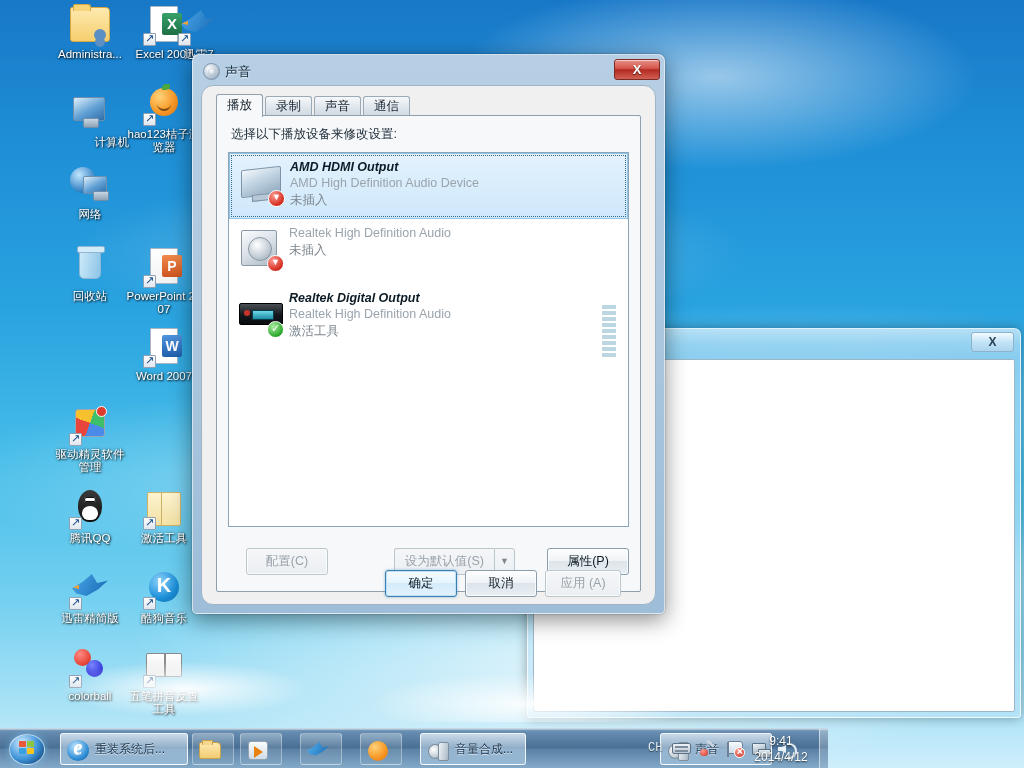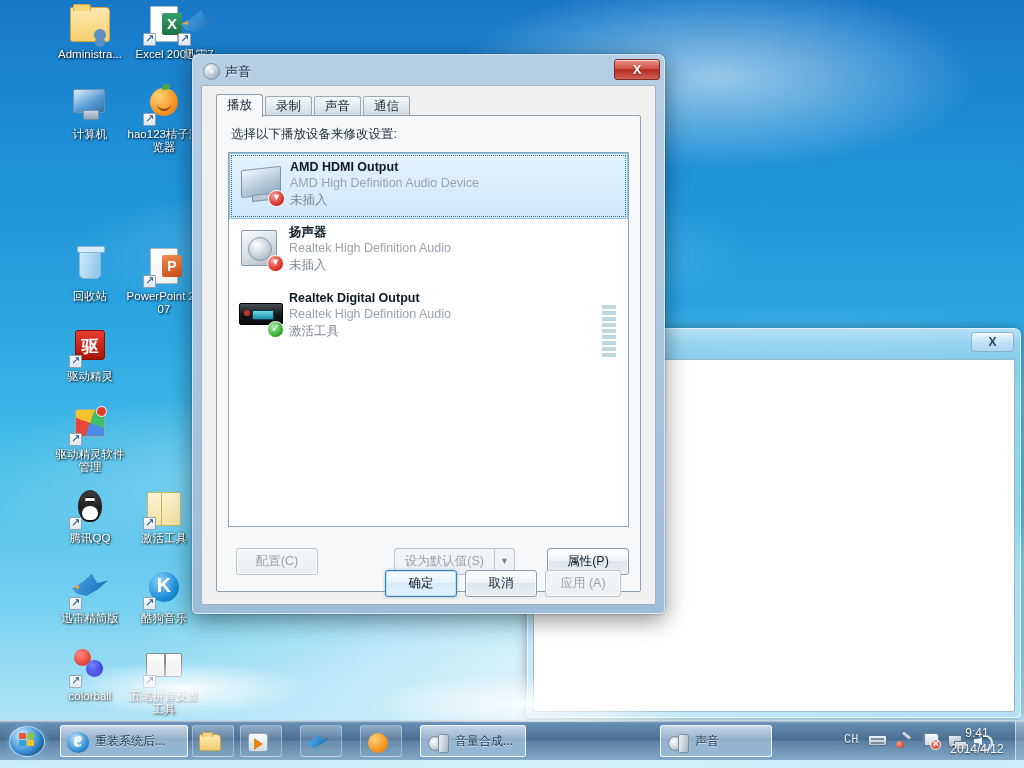--- a/index.html
+++ b/index.html
@@ -159,21 +159,21 @@
   #sound .closebtn{
     position:absolute; right:0px; top:0px; width:46px; height:21px;
     border:1px solid #7d2a22; border-radius:3px;
     background:linear-gradient(180deg,#e8918a 0%,#d5554a 44%,#b22b21 52%,#d16054 100%);
     box-shadow:inset 0 1px 0 rgba(255,255,255,.55);
     color:#fff; font:bold 13px "Liberation Sans",sans-serif; text-align:center; line-height:19px;
     text-shadow:0 1px 1px rgba(0,0,0,.6);
   }
   #sound .body{
     position:absolute; left:8px; right:8px; top:30px; bottom:8px;
-    background:#f0f0f0; border:1px solid #9db4c6; border-radius:2px;
+    background:#f0f0f0; border:1px solid #9db4c6; border-radius:12px;
   }
 
   
   .tabstrip{ position:absolute; left:14px; top:8px; right:14px; height:22px; }
   .tab{
     position:relative; float:left; height:22px; padding:0 10px;
     font-size:12.5px; color:#16222c; line-height:21px;
     background:linear-gradient(180deg,#f7f9fb,#dfe6ec 55%,#cfd9e2);
     border:1px solid #9aa9b6; border-bottom:none;
     border-radius:3px 3px 0 0; margin-right:2px; top:2px; height:20px; line-height:19px;
@@ -191,21 +191,21 @@
   
   .devlist{
     position:absolute; left:11px; right:11px; top:36px; bottom:64px;
     background:#fff; border:1px solid #8ba4b8;
   }
   .devrow{ position:relative; height:66px; padding:6px 0 0 60px; }
   .devrow.sel{
     background:linear-gradient(180deg,#e3f2fd,#cfe8fb);
     border:1px solid #8fc4e8; outline:1px dotted #3b6a8f; outline-offset:-3px;
   }
-  .devrow .nm{ font-size:12.5px; color:#0b1a24; font-weight:bold; line-height:15px; }
+  .devrow .nm{ font-size:12.5px; color:#0b1a24; font-weight:bold; line-height:15px;font-style:italic; }
   .devrow .dsc{ font-size:12.5px; color:#9aa4ad; line-height:17px; }
   .devrow .st{ font-size:12.5px; color:#7d868e; line-height:16px; }
   .devrow .devico{ position:absolute; left:10px; top:8px; width:44px; height:44px; }
   .badge{ position:absolute; right:-1px; bottom:-1px; width:17px; height:17px; border-radius:50%; }
   .badge.red{ background:radial-gradient(circle at 35% 30%,#ff9c93,#d32b1d 70%,#9e1c10); border:1px solid #fff; }
   .badge.red::after{ content:"\25BC"; position:absolute; left:3px; top:1px; font-size:9px; color:#fff; }
   .badge.green{ background:radial-gradient(circle at 35% 30%,#a9eea0,#2aa62a 70%,#14701a); border:1px solid #fff; }
   .badge.green::after{ content:"\2713"; position:absolute; left:3px; top:0px; font-size:11px; color:#fff; font-weight:bold; }
 
   .ic-hdmi{ position:absolute; left:1px; top:6px; width:40px; height:28px;
@@ -245,21 +245,21 @@
     border-radius:3px 0 0 3px;
   }
   .splitbtn .arw{
     width:21px; height:27px; border:1px solid #bcc6cd; border-radius:0 3px 3px 0;
     background:linear-gradient(180deg,#f4f6f8,#eceff2); color:#7d868e; font-size:9px; line-height:25px; text-align:center;
   }
   .okrow{ position:absolute; left:8px; right:8px; bottom:8px; height:26px; }
 
   
   #taskbar{
-    position:absolute; left:0; bottom:8px; width:1024px; height:40px;
+    position:absolute; left:0; bottom:0; width:828px; height:40px;
     background:linear-gradient(180deg,rgba(122,158,190,.96) 0%,rgba(96,135,172,.95) 8%,rgba(66,104,142,.95) 48%,rgba(84,123,160,.95) 52%,rgba(128,166,198,.96) 100%);
     border-top:1px solid rgba(255,255,255,.55);
     box-shadow:inset 0 1px 0 rgba(255,255,255,.35);
   }
   #startbtn{
     position:absolute; left:2px; top:1px; width:52px; height:38px; border-radius:50%;
   }
   #startbtn .orb{
     position:absolute; left:7px; top:4px; width:36px; height:31px; border-radius:50%;
     background:radial-gradient(circle at 35% 28%,#cfeaff,#3f94d8 52%,#10487f 88%);
@@ -341,52 +341,59 @@
         </div>
         <span class="lbl">Administra...</span>
       </div>
       <div class="dicon" style="left: 80px; top: 4px;">
         <div class="gfx">
           <span class="g-excel"></span>
           <span class="shortcut-badge"></span>
         </div>
         <span class="lbl">Excel 2007</span>
       </div>
-      <div class="dicon" style="left: 6px; top: 84px;">
+      <div class="dicon" style="left: 6px; top: 92px; text-align: right;">
         <div class="gfx">
           <span class="g-monitor"></span>
         </div>
         <span class="lbl">计算机</span>
       </div>
       <div class="dicon" style="left: 80px; top: 84px;">
         <div class="gfx">
           <span class="g-orange"></span>
           <span class="shortcut-badge"></span>
         </div>
         <span class="lbl">hao123桔子浏览器</span>
       </div>
+      <div class="dicon" style="left: 6px; top: 164px;">
+        <div class="gfx">
+          <span class="g-globe"></span>
+          <span class="g-monitor" style="left:14px;top:12px;width:24px;height:18px;"></span>
+        </div>
+        <span class="lbl">网络</span>
+      </div>
       <div class="dicon" style="left: 6px; top: 246px;">
         <div class="gfx">
           <span class="g-bin"></span>
         </div>
         <span class="lbl">回收站</span>
       </div>
       <div class="dicon" style="left: 80px; top: 246px;">
         <div class="gfx">
           <span class="g-ppt"></span>
           <span class="shortcut-badge"></span>
         </div>
         <span class="lbl">PowerPoint 2007</span>
       </div>
-      <div class="dicon" style="left: 6px; top: 326px;">
-        <div class="gfx">
-          <span class="g-drv"></span>
-          <span class="shortcut-badge"></span>
-        </div>
-        <span class="lbl">驱动精灵</span>
+      <div class="dicon" style="left: 80px; top: 326px;">
+        <div class="gfx">
+          <span class="g-word"></span>
+          <span class="shortcut-badge"></span>
+        </div>
+        <span class="lbl">Word 2007</span>
       </div>
       <div class="dicon" style="left: 6px; top: 404px;">
         <div class="gfx">
           <span class="g-gplay">
             <i class="dot"></i>
           </span>
           <span class="shortcut-badge"></span>
         </div>
         <span class="lbl">驱动精灵软件管理</span>
       </div>
@@ -482,21 +489,20 @@
             <div class="nm">AMD HDMI Output</div>
             <div class="dsc">AMD High Definition Audio Device</div>
             <div class="st">未插入</div>
           </div>
 
           <div class="devrow">
             <span class="devico">
               <span class="ic-spk"></span>
               <span class="badge red"></span>
             </span>
-            <div class="nm">扬声器</div>
             <div class="dsc">Realtek High Definition Audio</div>
             <div class="st">未插入</div>
           </div>
 
           <div class="devrow">
             <span class="devico">
               <span class="ic-dig">
                   <i class="knob"></i>
                 </span>
               <span class="badge green"></span>
@@ -513,21 +519,21 @@
                 <i></i>
                 <i></i>
                 <i></i>
                 <i></i>
             </span>
           </div>
 
         </div>
 
         <div class="btnrow">
-          <div class="btn dis" style="left:8px;">配置(C)</div>
+          <div class="btn dis" style="left:18px;">配置(C)</div>
           <div class="splitbtn" style="right:114px;">
             <div class="main">设为默认值(S)</div>
             <div class="arw">▼</div>
           </div>
           <div class="btn" style="right:0;">属性(P)</div>
         </div>
 
       </div>
 
       <div class="okrow">

